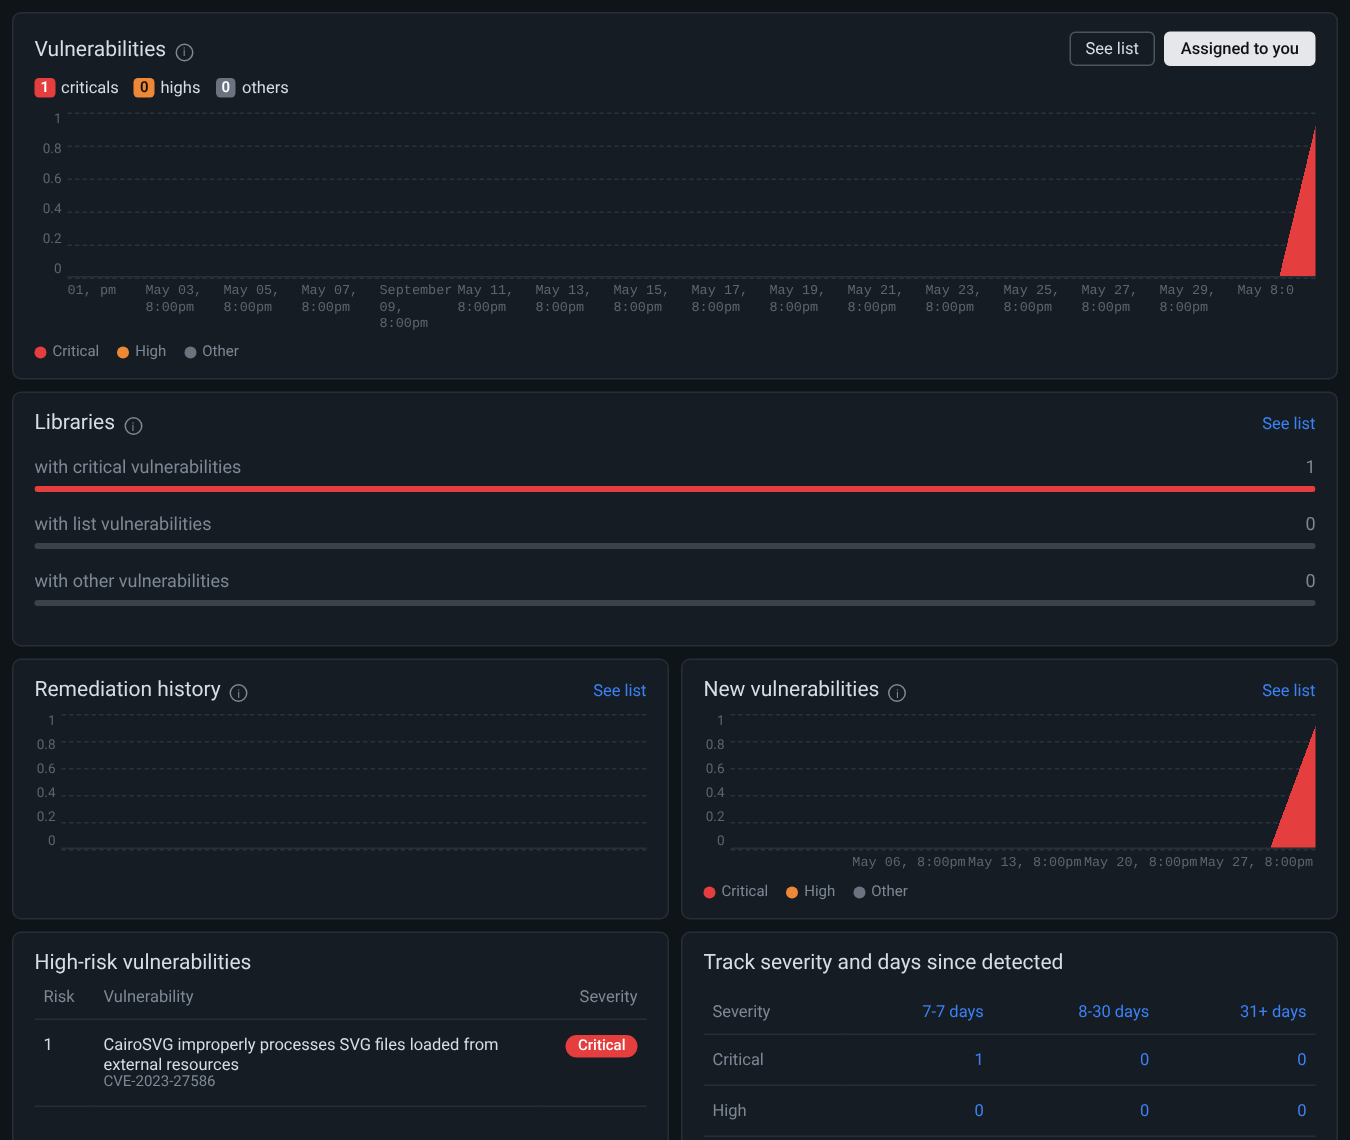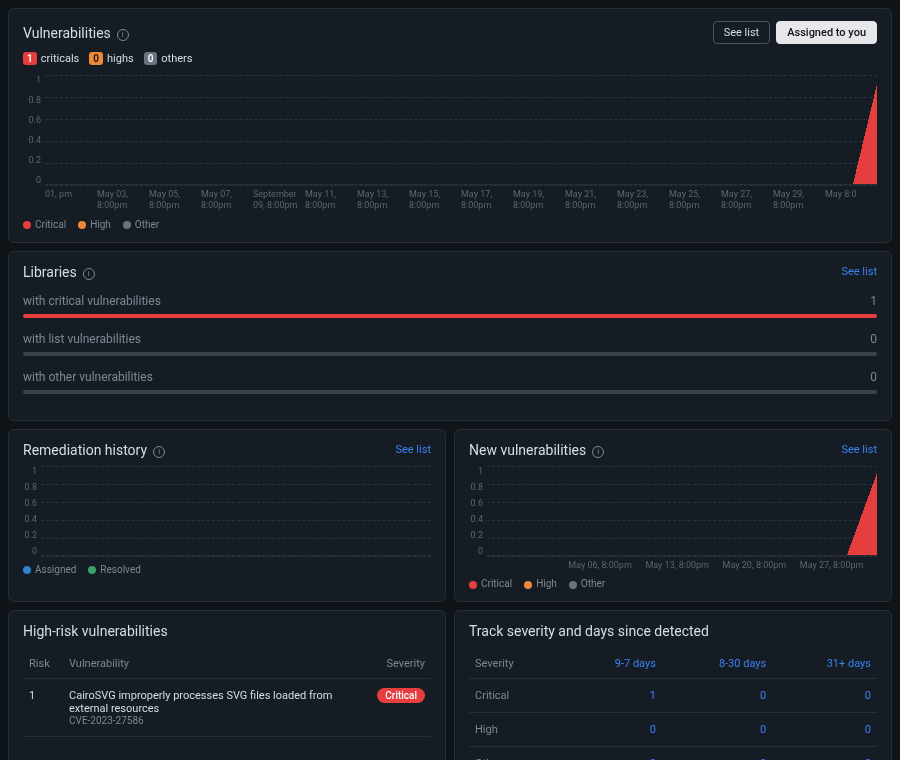--- a/index.html
+++ b/index.html
@@ -33,21 +33,21 @@
   .num-red{background:var(--red);color:#fff;}
   .num-orange{background:var(--orange);color:#111;}
   .num-gray{background:var(--gray);color:#fff;}
   .chart{position:relative;height:110px;display:flex;}
   .yaxis{display:flex;flex-direction:column;justify-content:space-between;width:22px;font-size:9px;color:var(--muted2);text-align:right;padding-right:4px;}
   .plotbox{flex:1;position:relative;}
   .plot{position:absolute;inset:0;border-bottom:1px solid var(--border);}
   .gridlines{position:absolute;inset:0;}
   .gridlines div{position:absolute;left:0;right:0;border-top:1px dashed #2a333d;}
   .xaxis{display:flex;margin-top:4px;margin-left:22px;font-size:9px;color:var(--muted2);}
-  .xt{flex:1;line-height:1.2;}
+  .xt{flex:1;line-height:1.2;font-family:Liberation Mono, monospace;}
   .legend{display:flex;gap:12px;margin-top:8px;font-size:10px;color:var(--muted);}
   .legend .dot{width:8px;height:8px;border-radius:50%;display:inline-block;margin-right:4px;vertical-align:middle;}
   .dot-red{background:var(--red);}
   .dot-orange{background:var(--orange);}
   .dot-gray{background:var(--gray);}
   .dot-green{background:var(--green);}
   .dot-blue{background:var(--blue);}
   .area-red{position:absolute;right:0;bottom:0;width:24px;height:92%;background:linear-gradient(to bottom right, transparent 50%, var(--red) 50%);}
   .lib-row{margin:14px 0;}
   .lib-top{display:flex;justify-content:space-between;font-size:12px;color:var(--muted);margin-bottom:6px;}
@@ -204,24 +204,20 @@
             <div style="top: 0%;"></div>
             <div style="top: 20%;"></div>
             <div style="top: 40%;"></div>
             <div style="top: 60%;"></div>
             <div style="top: 80%;"></div>
             <div style="top: 100%;"></div>
           </div>
           <div class="plot"></div>
         </div>
     </div>
-    <div class="legend">
-      <span><span class="dot dot-blue"></span><span>Assigned</span></span>
-      <span><span class="dot dot-green"></span><span>Resolved</span></span>
-    </div>
   </div>
   <div class="panel">
     <div class="hrow">
       <span class="title">
           <span>New vulnerabilities</span>
           <span class="info-icon">i</span>
         </span>
       <span class="link">See list</span>
     </div>
     <div class="smallchart chart">
@@ -257,21 +253,21 @@
     <div class="legend">
       <span><span class="dot dot-red"></span><span>Critical</span></span>
       <span><span class="dot dot-orange"></span><span>High</span></span>
       <span><span class="dot dot-gray"></span><span>Other</span></span>
     </div>
   </div>
 </div>
 
 <div class="row2">
   <div class="panel">
-    <div class="title" style="margin-bottom:10px;">
+    <div class="title" style="">
         <span>High-risk vulnerabilities</span>
       </div>
     <table>
       <thead>
           <tr>
         <th style="width:40px;">Risk</th>
         <th>Vulnerability</th>
         <th class="r" style="width:70px;">Severity</th>
       </tr>
         </thead>
@@ -285,21 +281,21 @@
     </table>
   </div>
   <div class="panel track">
     <div class="title" style="margin-bottom:10px;">
         <span>Track severity and days since detected</span>
       </div>
     <table>
       <thead>
           <tr>
         <th class="first">Severity</th>
-        <th class="r">9-7 days</th>
+        <th class="r">7-7 days</th>
         <th class="r">8-30 days</th>
         <th class="r">31+ days</th>
       </tr>
         </thead>
       <tbody id="tr-body">
           <tr>
             <td class="first">Critical</td>
             <td class="r">1</td>
             <td class="r">0</td>
             <td class="r">0</td>

